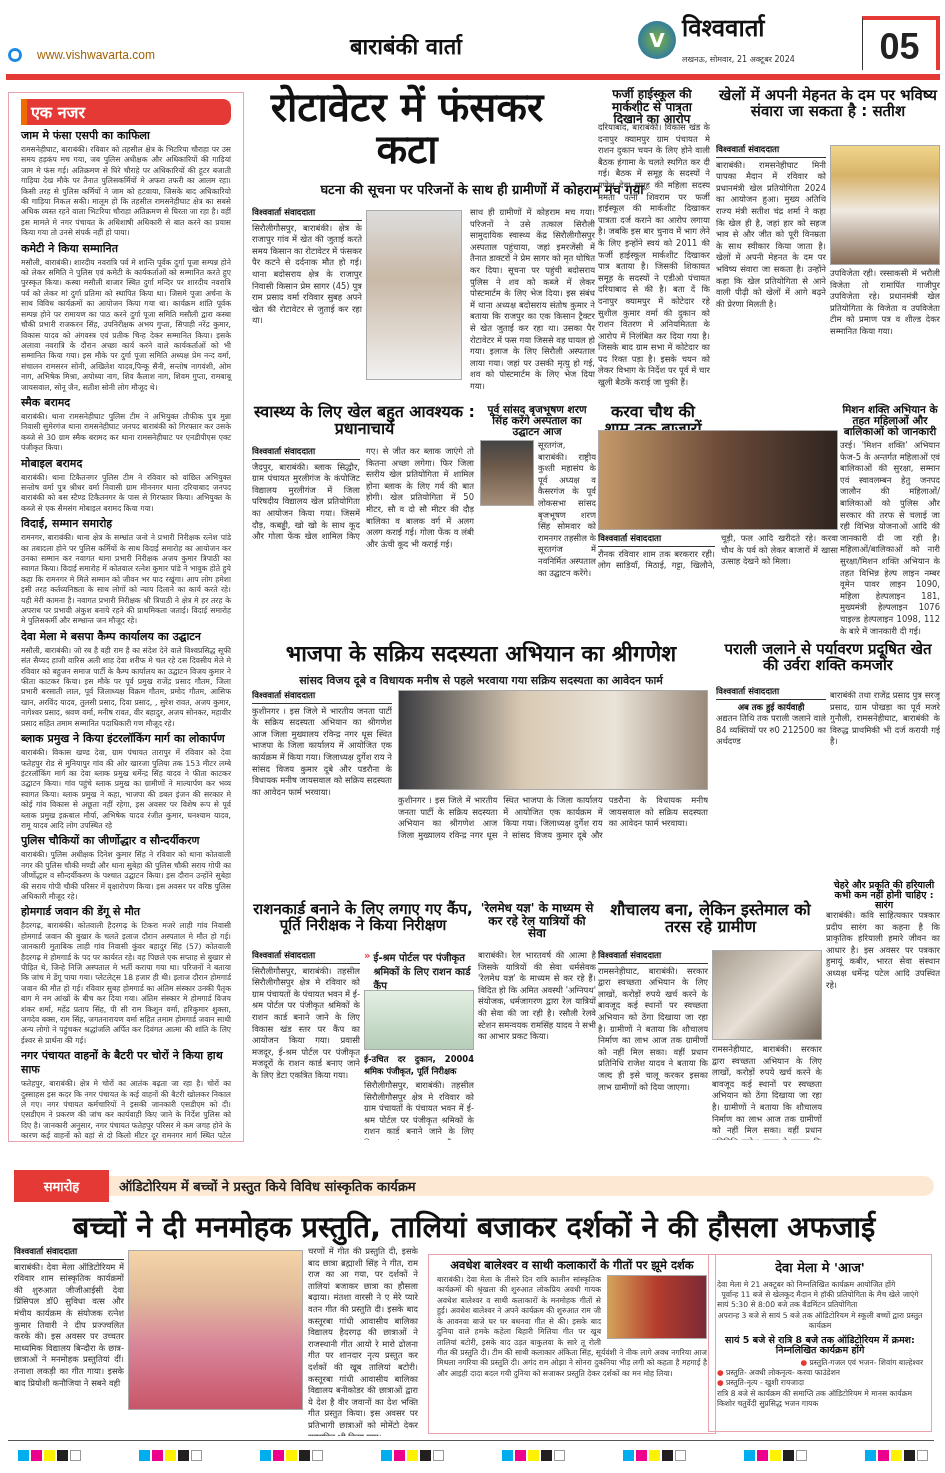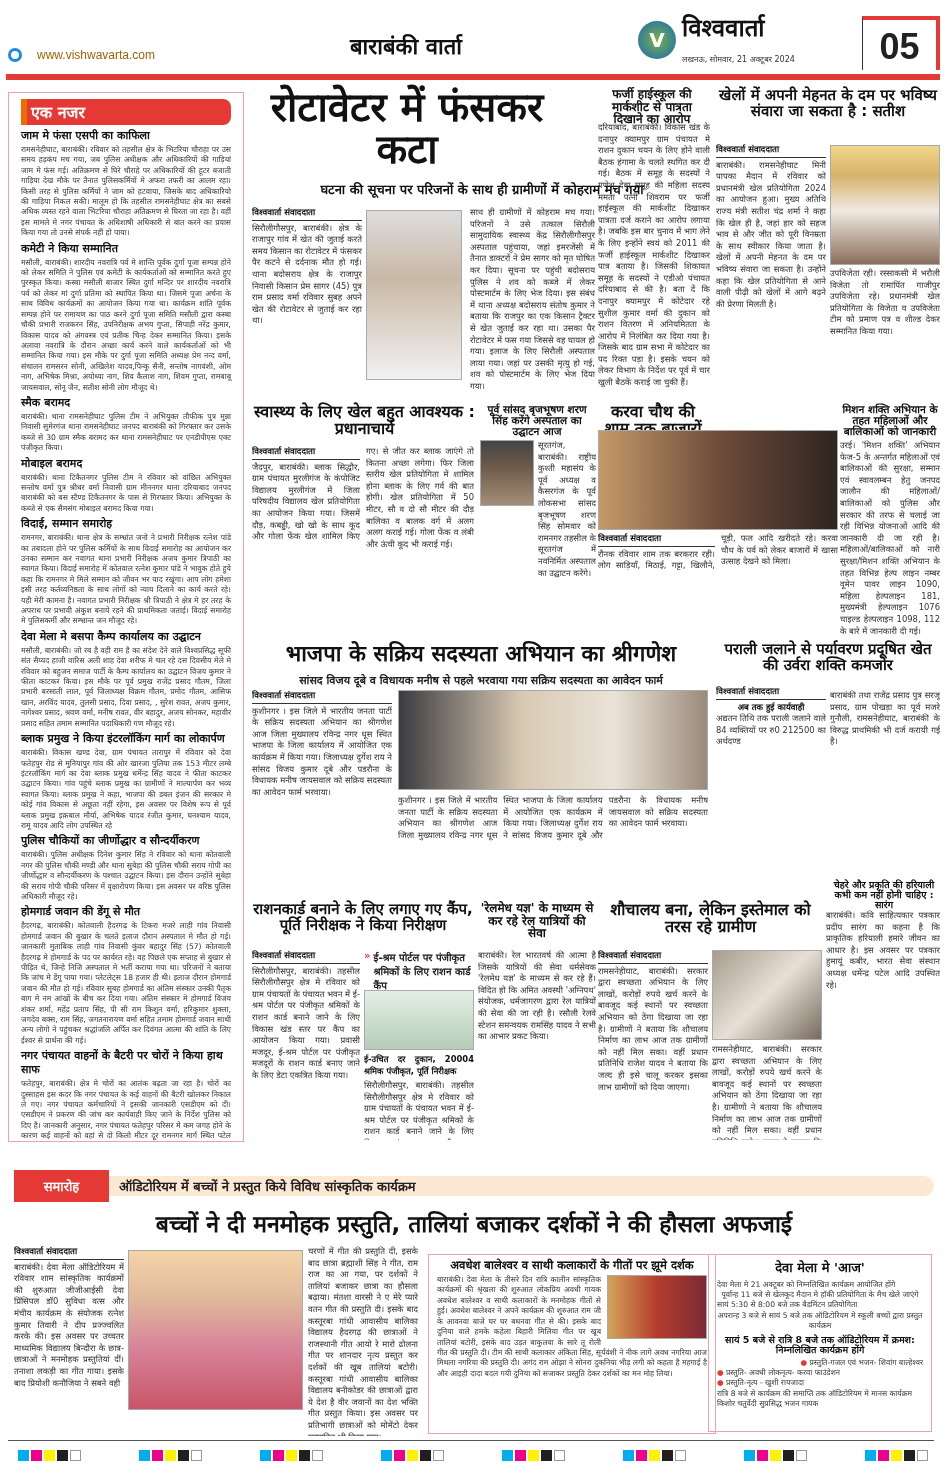--- a/index.html
+++ b/index.html
@@ -175,21 +175,21 @@
   <div class="byline">विश्ववार्ता संवाददाता</div>
   <div>रामसनेहीघाट, बाराबंकी। सरकार द्वारा स्वच्छता अभियान के लिए लाखों, करोड़ों रुपये खर्च करने के बावजूद कई स्थानों पर स्वच्छता अभियान को ठेंगा दिखाया जा रहा है। ग्रामीणों ने बताया कि शौचालय निर्माण का लाभ आज तक ग्रामीणों को नहीं मिल सका। वहीं प्रधान प्रतिनिधि राजेश यादव ने बताया कि जल्द ही इसे चालू करकर इसका लाभ ग्रामीणों को दिया जाएगा।</div>
 </div>
 <div class="photo" style="left:712px;top:950px;width:110px;height:90px;background:linear-gradient(135deg,#a69c8f,#e8e0d6 50%,#776b5e)"></div>
 <div class="col" style="left:712px;top:1044px;width:110px;height:96px">रामसनेहीघाट, बाराबंकी। सरकार द्वारा स्वच्छता अभियान के लिए लाखों, करोड़ों रुपये खर्च करने के बावजूद कई स्थानों पर स्वच्छता अभियान को ठेंगा दिखाया जा रहा है। ग्रामीणों ने बताया कि शौचालय निर्माण का लाभ आज तक ग्रामीणों को नहीं मिल सका। वहीं प्रधान प्रतिनिधि राजेश यादव ने बताया कि जल्द ही इसे चालू करकर इसका लाभ ग्रामीणों को दिया जाएगा।</div>
 
 <div class="abs samaroh">
   <div class="sam-tag">समारोह</div>
   <div class="sam-text">ऑडिटोरियम में बच्चों ने प्रस्तुत किये विविध सांस्कृतिक कार्यक्रम</div>
 </div>
-<div class="abs h-big" style="left:14px;top:1212px;width:920px;font-size:23px">बच्चों ने दी मनमोहक प्रस्तुति, तालियां बजाकर दर्शकों ने की हौसला अफजाई</div>
+<div class="abs h-big" style="left:14px;top:1212px;width:920px;font-size:29px">बच्चों ने दी मनमोहक प्रस्तुति, तालियां बजाकर दर्शकों ने की हौसला अफजाई</div>
 
 <div class="col" style="left:14px;top:1246px;width:110px;height:190px">
   <div class="byline">विश्ववार्ता संवाददाता</div>
   <div>बाराबंकी। देवा मेला ऑडिटोरियम में रविवार शाम सांस्कृतिक कार्यक्रमों की शुरुआत जीजीआईसी देवा प्रिंसिपल डॉ0 सुविधा वत्स और मंचीय कार्यक्रम के संयोजक रत्नेश कुमार तिवारी ने दीप प्रज्ज्वलित करके की। इस अवसर पर उच्चतर माध्यमिक विद्यालय बिन्दौरा के छात्र-छात्राओं ने मनमोहक प्रस्तुतियां दीं। तनाशा लकड़ी का गीत गाया। इसके बाद प्रियोशी कनौजिया ने सबने वही</div>
 </div>
 <div class="photo" style="left:128px;top:1250px;width:175px;height:160px;background:linear-gradient(180deg,#f5d4a8 0,#e0b99a 30%,#d8859a 60%,#c85568)"></div>
 <div class="col" style="left:308px;top:1246px;width:110px;height:190px">चरणों में गीत की प्रस्तुति दी, इसके बाद छात्रा ब्रह्माशी सिंह ने गीत, राम राज का आ गया, पर दर्शकों ने तालियां बजाकर छात्रा का हौसला बढ़ाया। मंतशा वारसी ने ए मेरे प्यारे वतन गीत की प्रस्तुति दी। इसके बाद कस्तूरबा गांधी आवासीय बालिका विद्यालय हैदरगढ़ की छात्राओं ने राजस्थानी गीत आयो रे मारो ढोलना गीत पर शानदार नृत्य प्रस्तुत कर दर्शकों की खूब तालियां बटोरी। कस्तूरबा गांधी आवासीय बालिका विद्यालय बनीकोडर की छात्राओं द्वारा ये देश है वीर जवानों का देश भक्ति गीत प्रस्तुत किया। इस अवसर पर प्रतिभागी छात्राओं को मोमेंटो देकर सम्मानित भी किया गया।</div>
 
 <div class="box" style="left:428px;top:1254px;width:288px;height:180px;padding:4px 8px;overflow:hidden">
   <div class="h-big" style="font-size:11.5px;margin-bottom:4px">अवधेश बालेश्वर व साथी कलाकारों के गीतों पर झूमे दर्शक</div>

